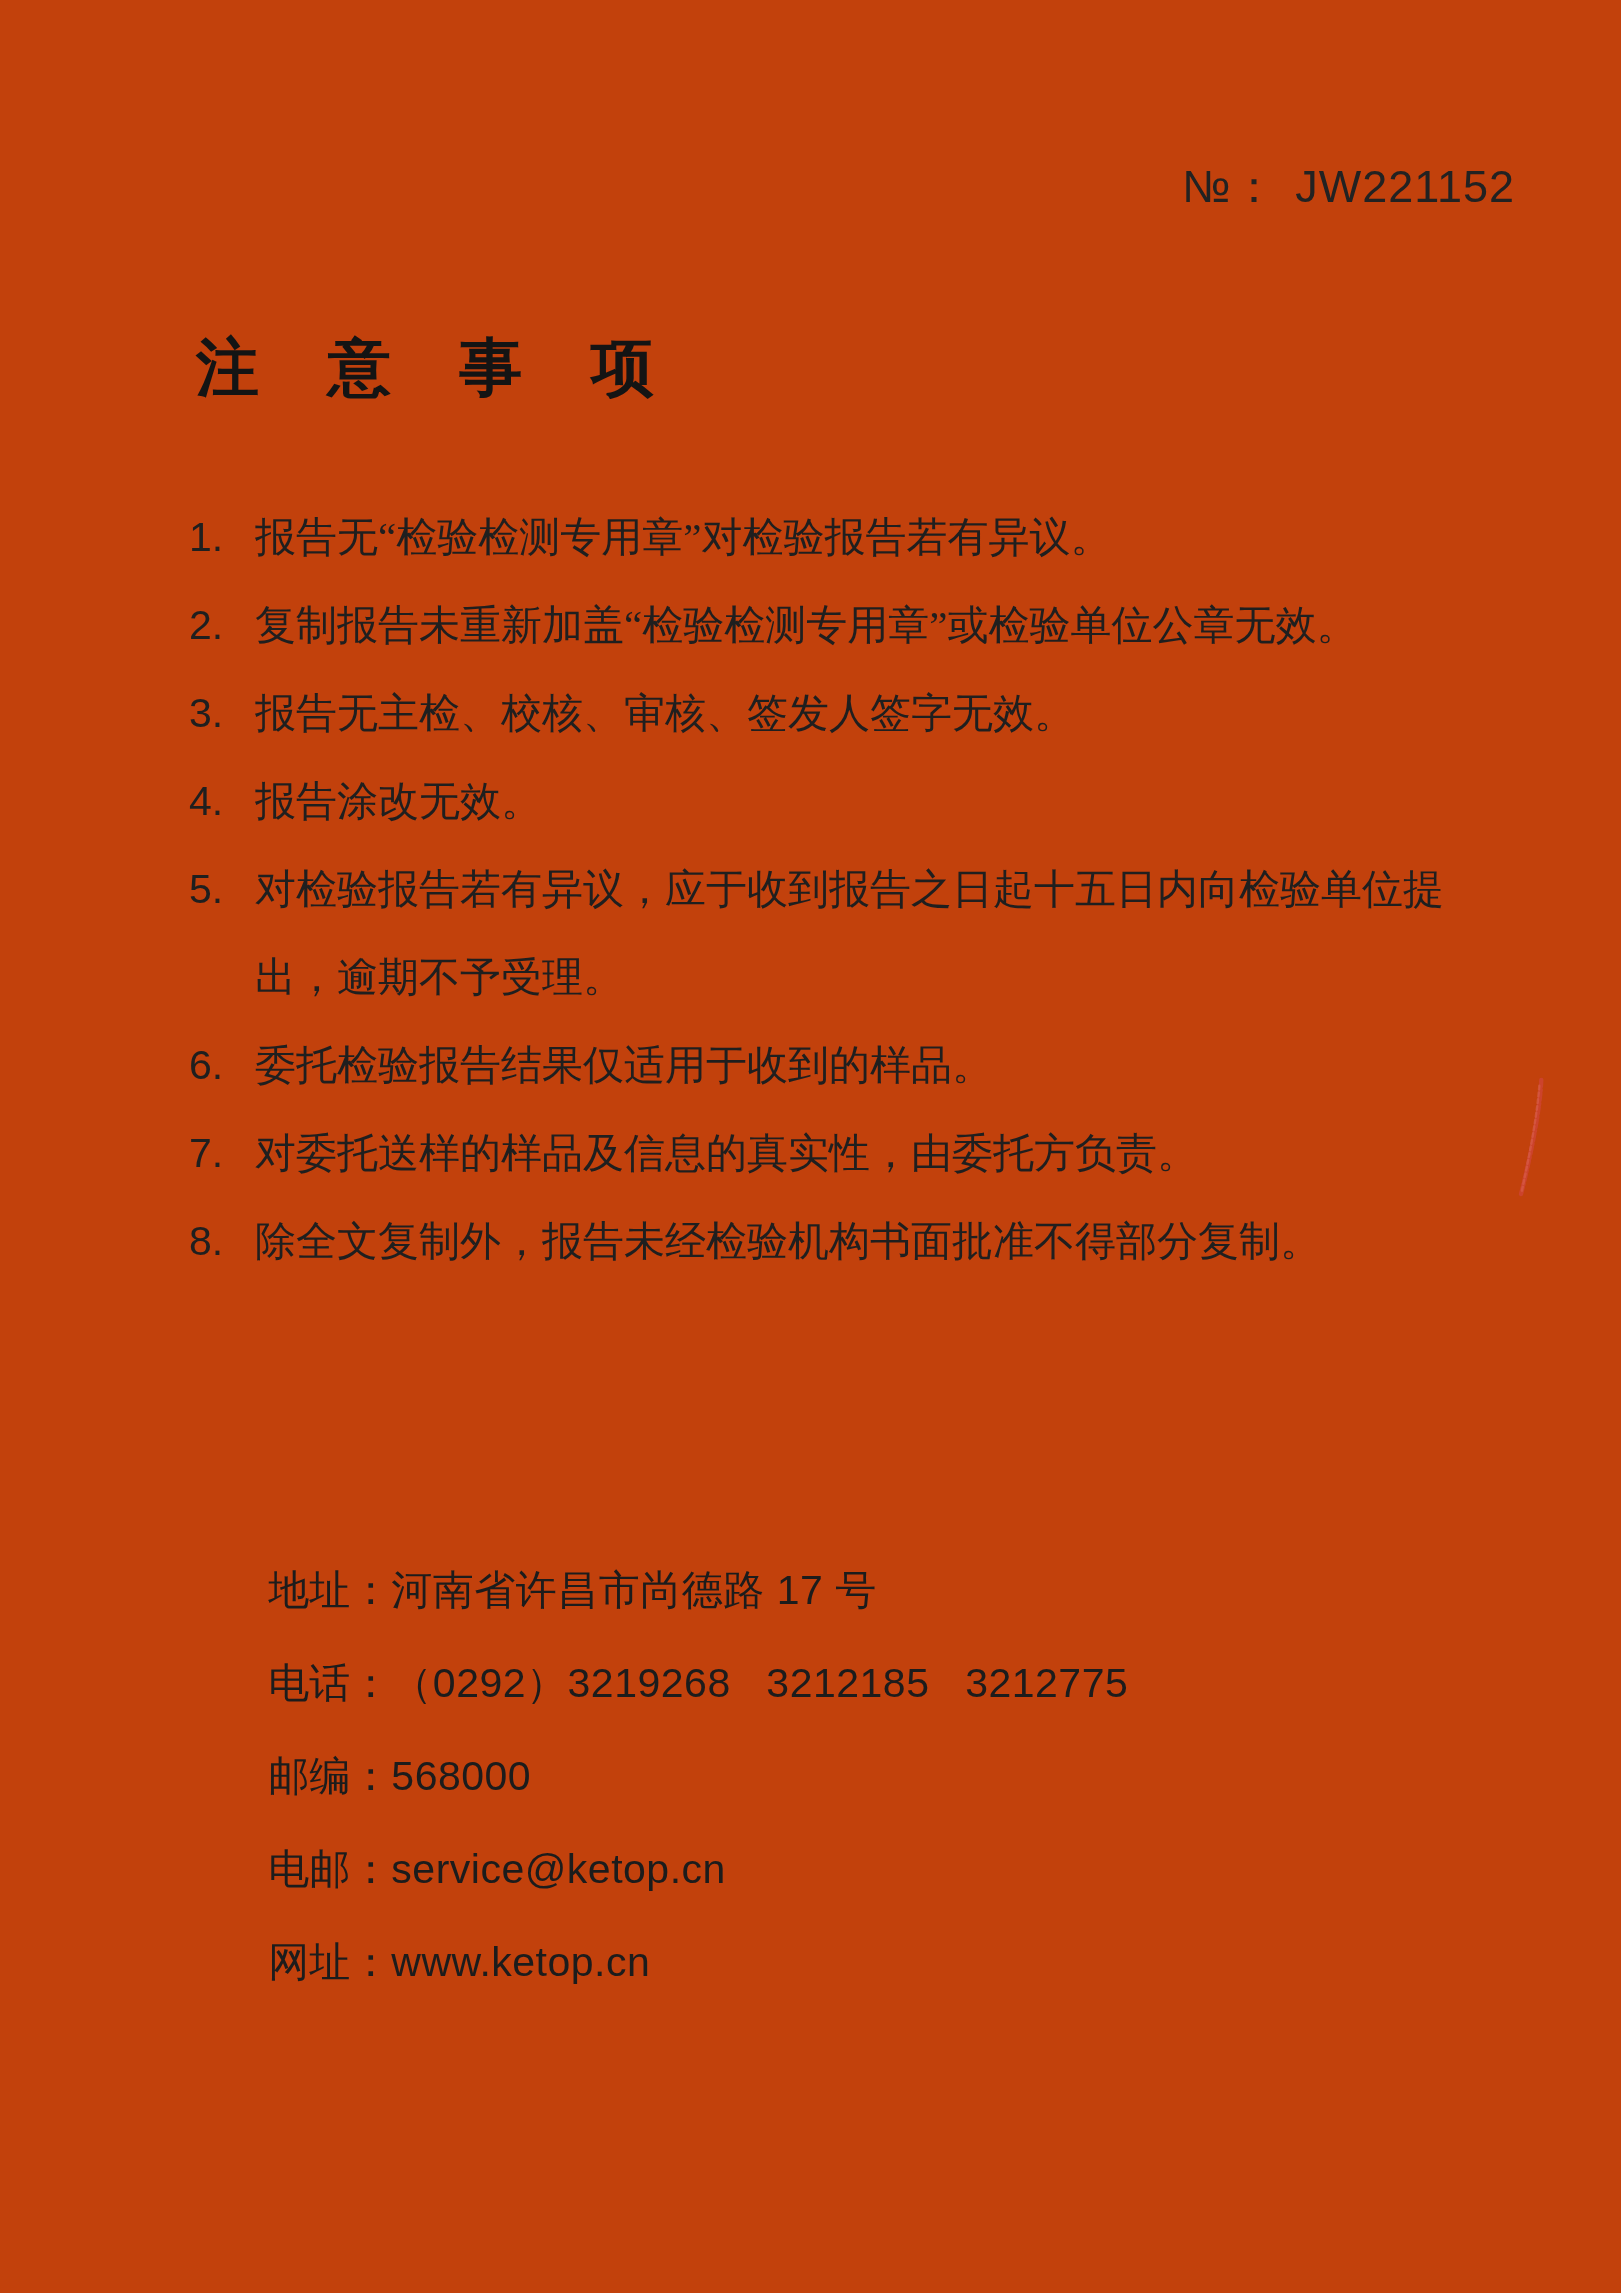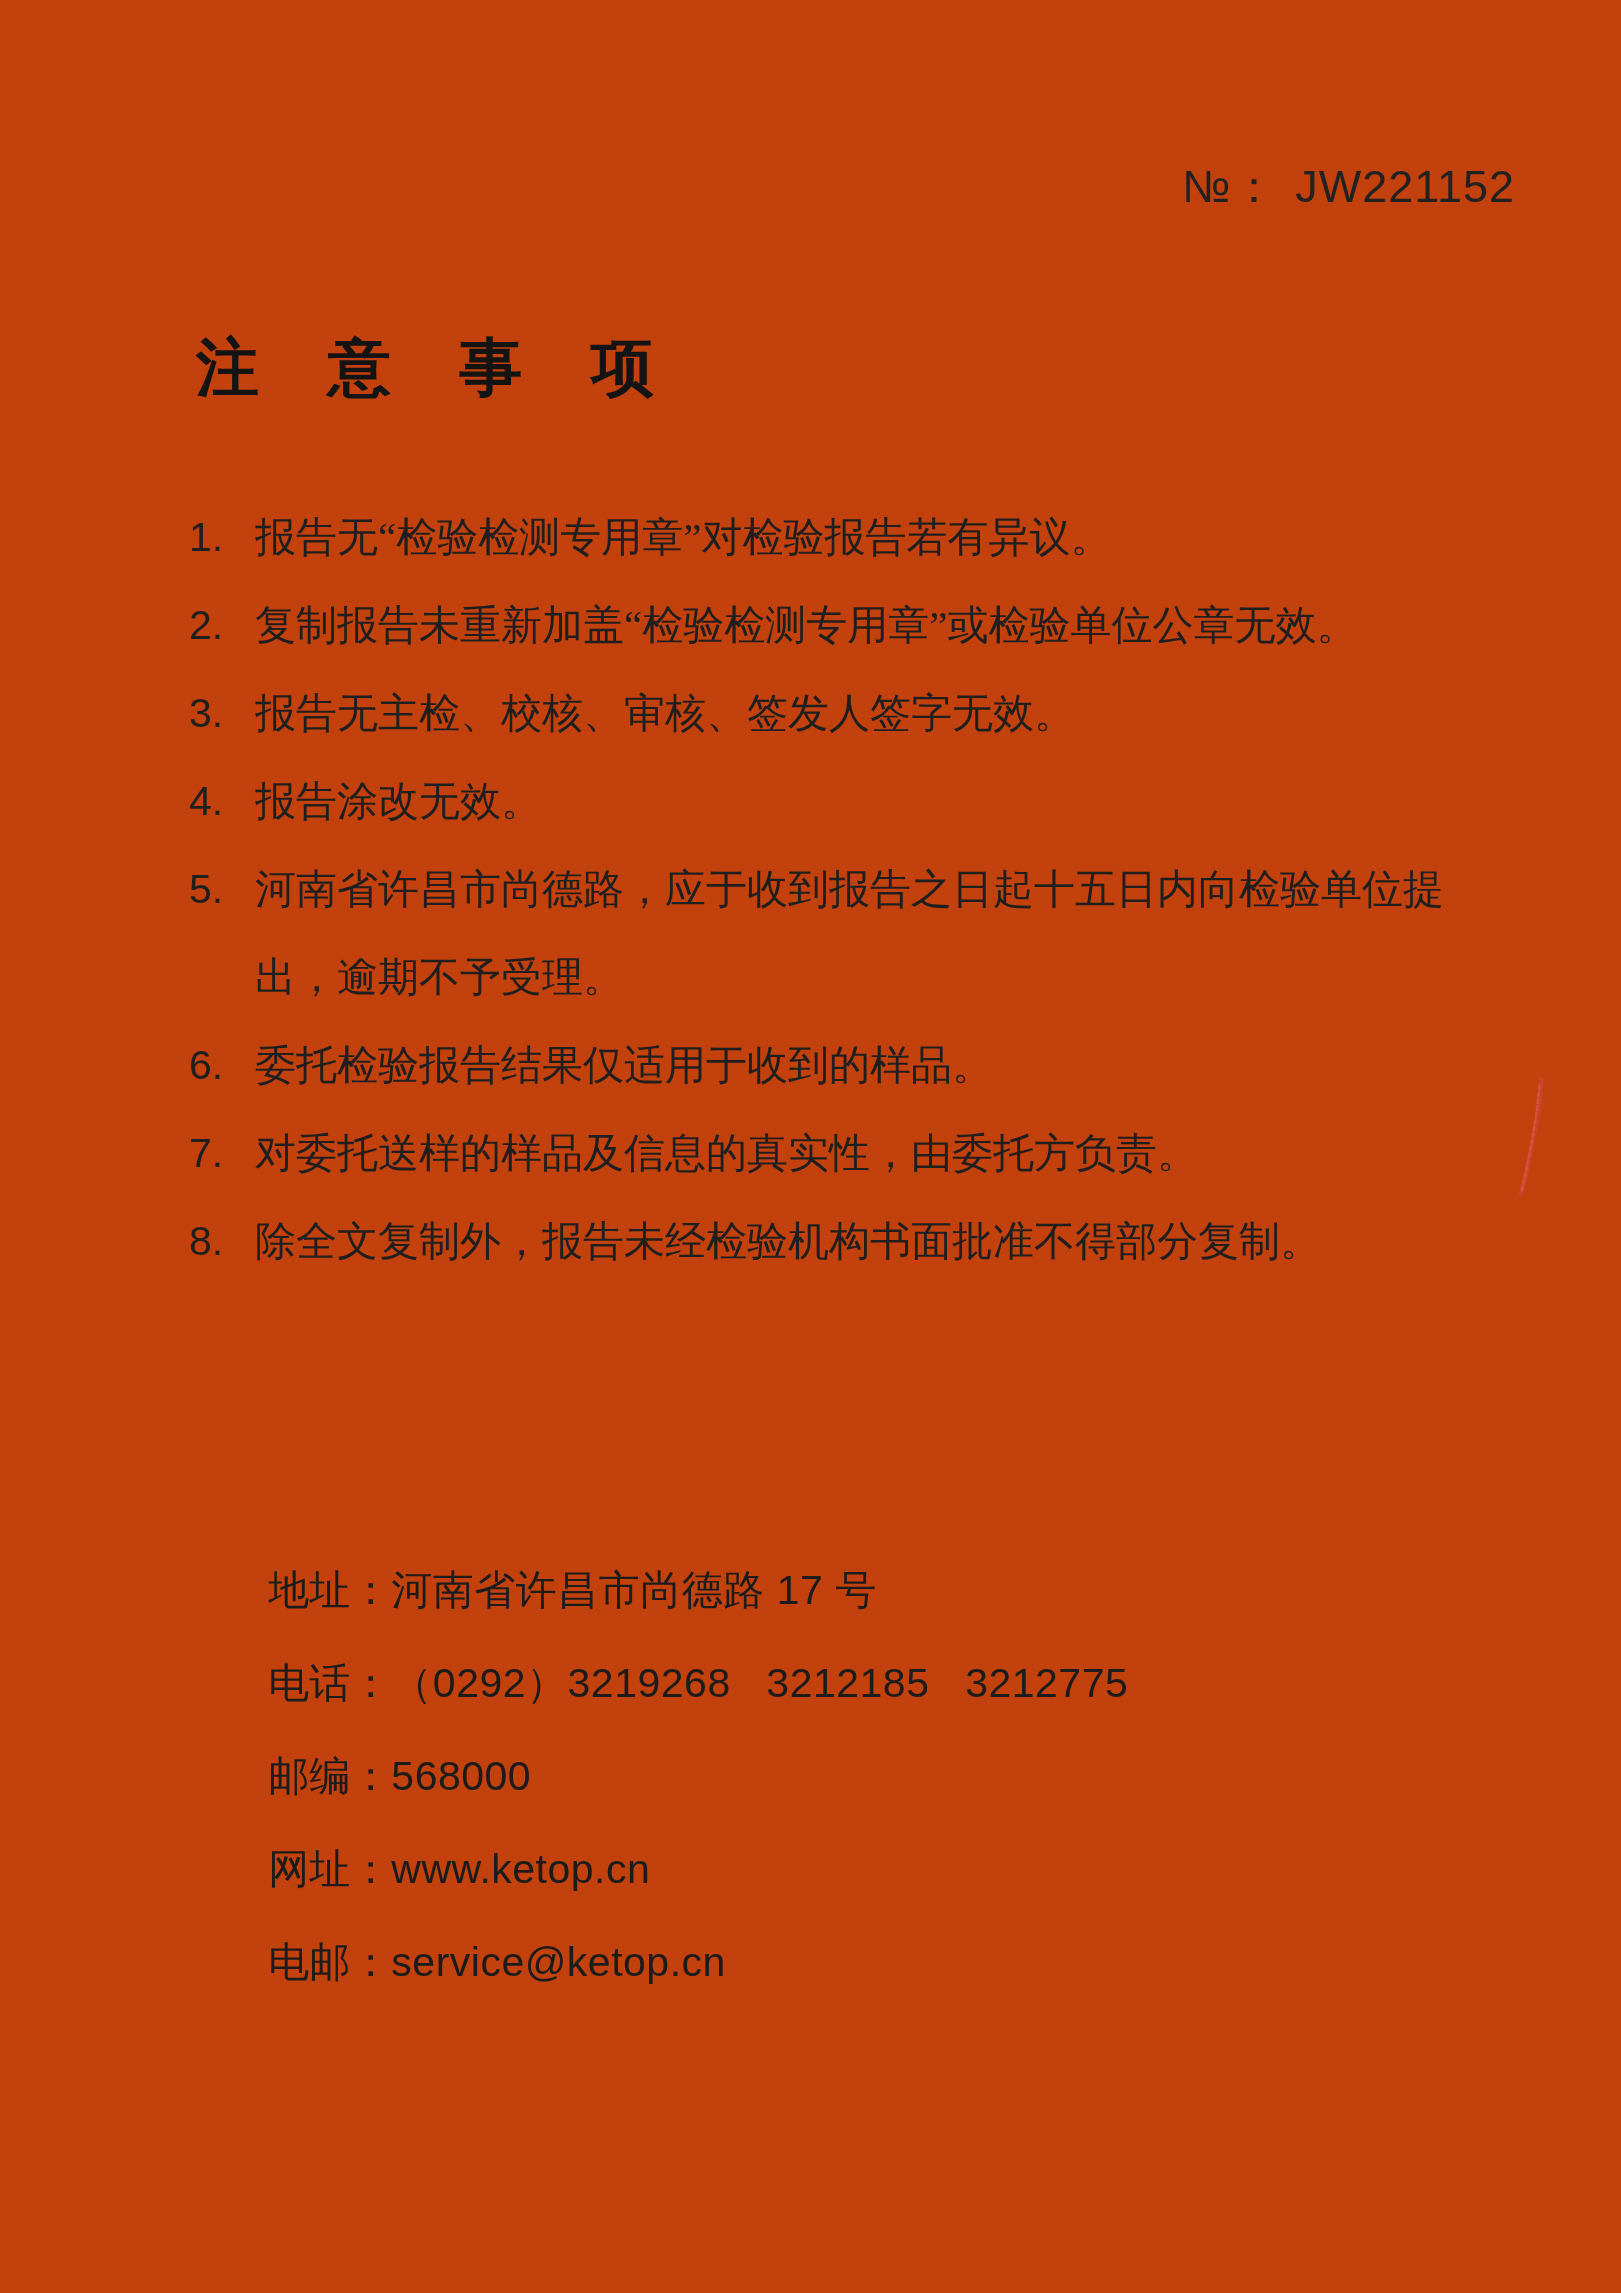--- a/index.html
+++ b/index.html
@@ -121,21 +121,21 @@
     <div class="note-item">
       <span class="note-num">3.</span>
       <span class="note-text">报告无主检、校核、审核、签发人签字无效。</span>
     </div>
     <div class="note-item">
       <span class="note-num">4.</span>
       <span class="note-text">报告涂改无效。</span>
     </div>
     <div class="note-item">
       <span class="note-num">5.</span>
-      <span class="note-text">河南省许昌市尚德路，应于收到报告之日起十五日内向检验单位提出，逾期不予受理。</span>
+      <span class="note-text">对检验报告若有异议，应于收到报告之日起十五日内向检验单位提出，逾期不予受理。</span>
     </div>
     <div class="note-item">
       <span class="note-num">6.</span>
       <span class="note-text">委托检验报告结果仅适用于收到的样品。</span>
     </div>
     <div class="note-item">
       <span class="note-num">7.</span>
       <span class="note-text">对委托送样的样品及信息的真实性，由委托方负责。</span>
     </div>
     <div class="note-item">
@@ -148,24 +148,24 @@
     <div class="contact-row">
       <span class="contact-label">地址：</span><span class="contact-value">河南省许昌市尚德路 17 号</span>
     </div>
     <div class="contact-row">
       <span class="contact-label">电话：</span><span class="contact-value">（0292）3219268   3212185   3212775</span>
     </div>
     <div class="contact-row">
       <span class="contact-label">邮编：</span><span class="contact-value">568000</span>
     </div>
     <div class="contact-row">
-      <span class="contact-label">网址：</span><span class="contact-value">www.ketop.cn</span>
+      <span class="contact-label">电邮：</span><span class="contact-value">service@ketop.cn</span>
     </div>
     <div class="contact-row">
-      <span class="contact-label">电邮：</span><span class="contact-value">service@ketop.cn</span>
+      <span class="contact-label">网址：</span><span class="contact-value">www.ketop.cn</span>
     </div>
   </div>
 
   <svg class="red-mark" viewBox="0 0 44 126" xmlns="http://www.w3.org/2000/svg">
     <path d="M31 4 C 30 28, 24 66, 10 122" fill="none" stroke="#cf4437" stroke-width="4.5" stroke-linecap="round" opacity="0.75" stroke-dasharray="7 3 2 2"></path>
     <path d="M29 10 C 27 36, 21 72, 11 118" fill="none" stroke="#d9604f" stroke-width="2.5" stroke-linecap="round" opacity="0.6" stroke-dasharray="4 3"></path>
   </svg>
 
 </div>
 

